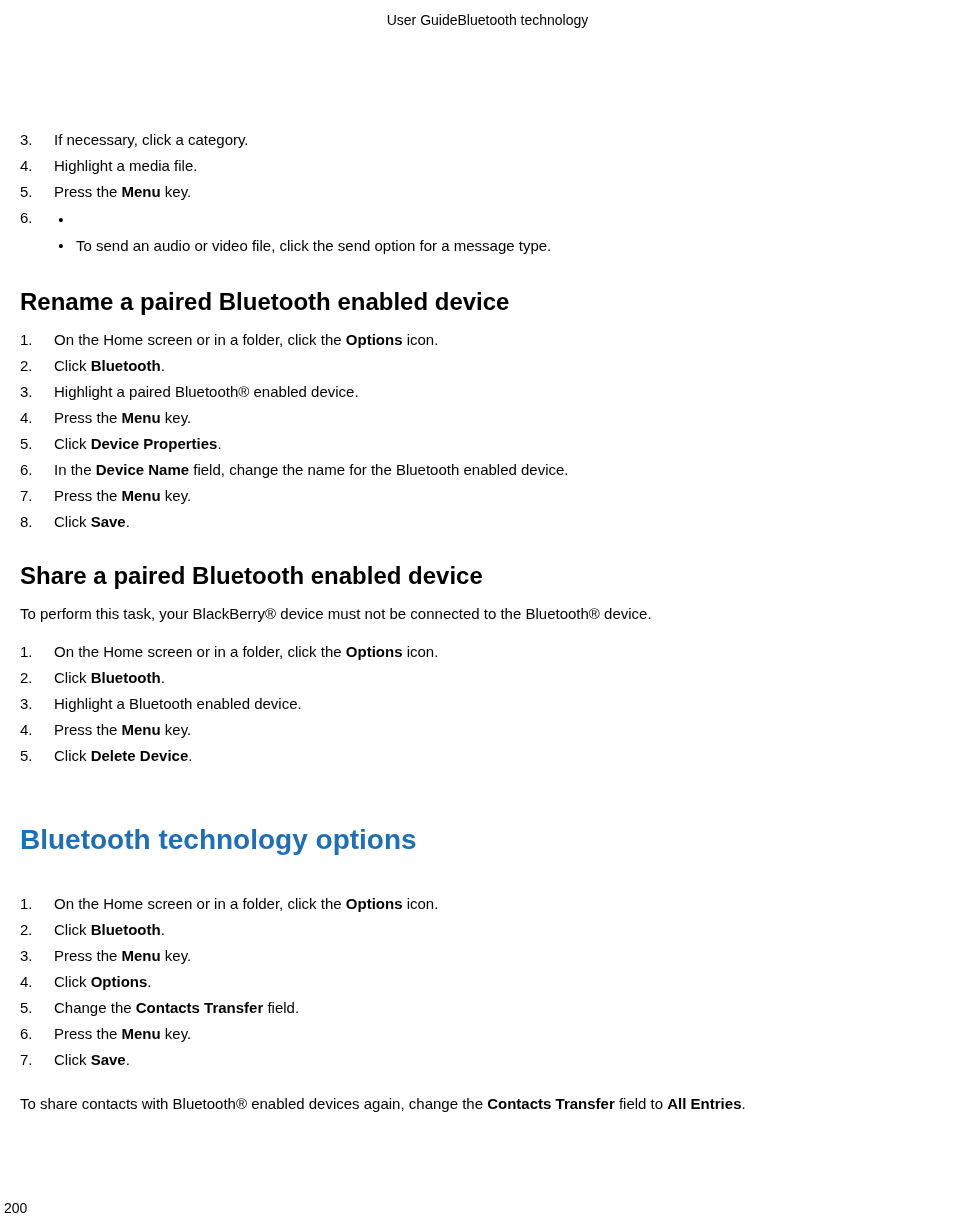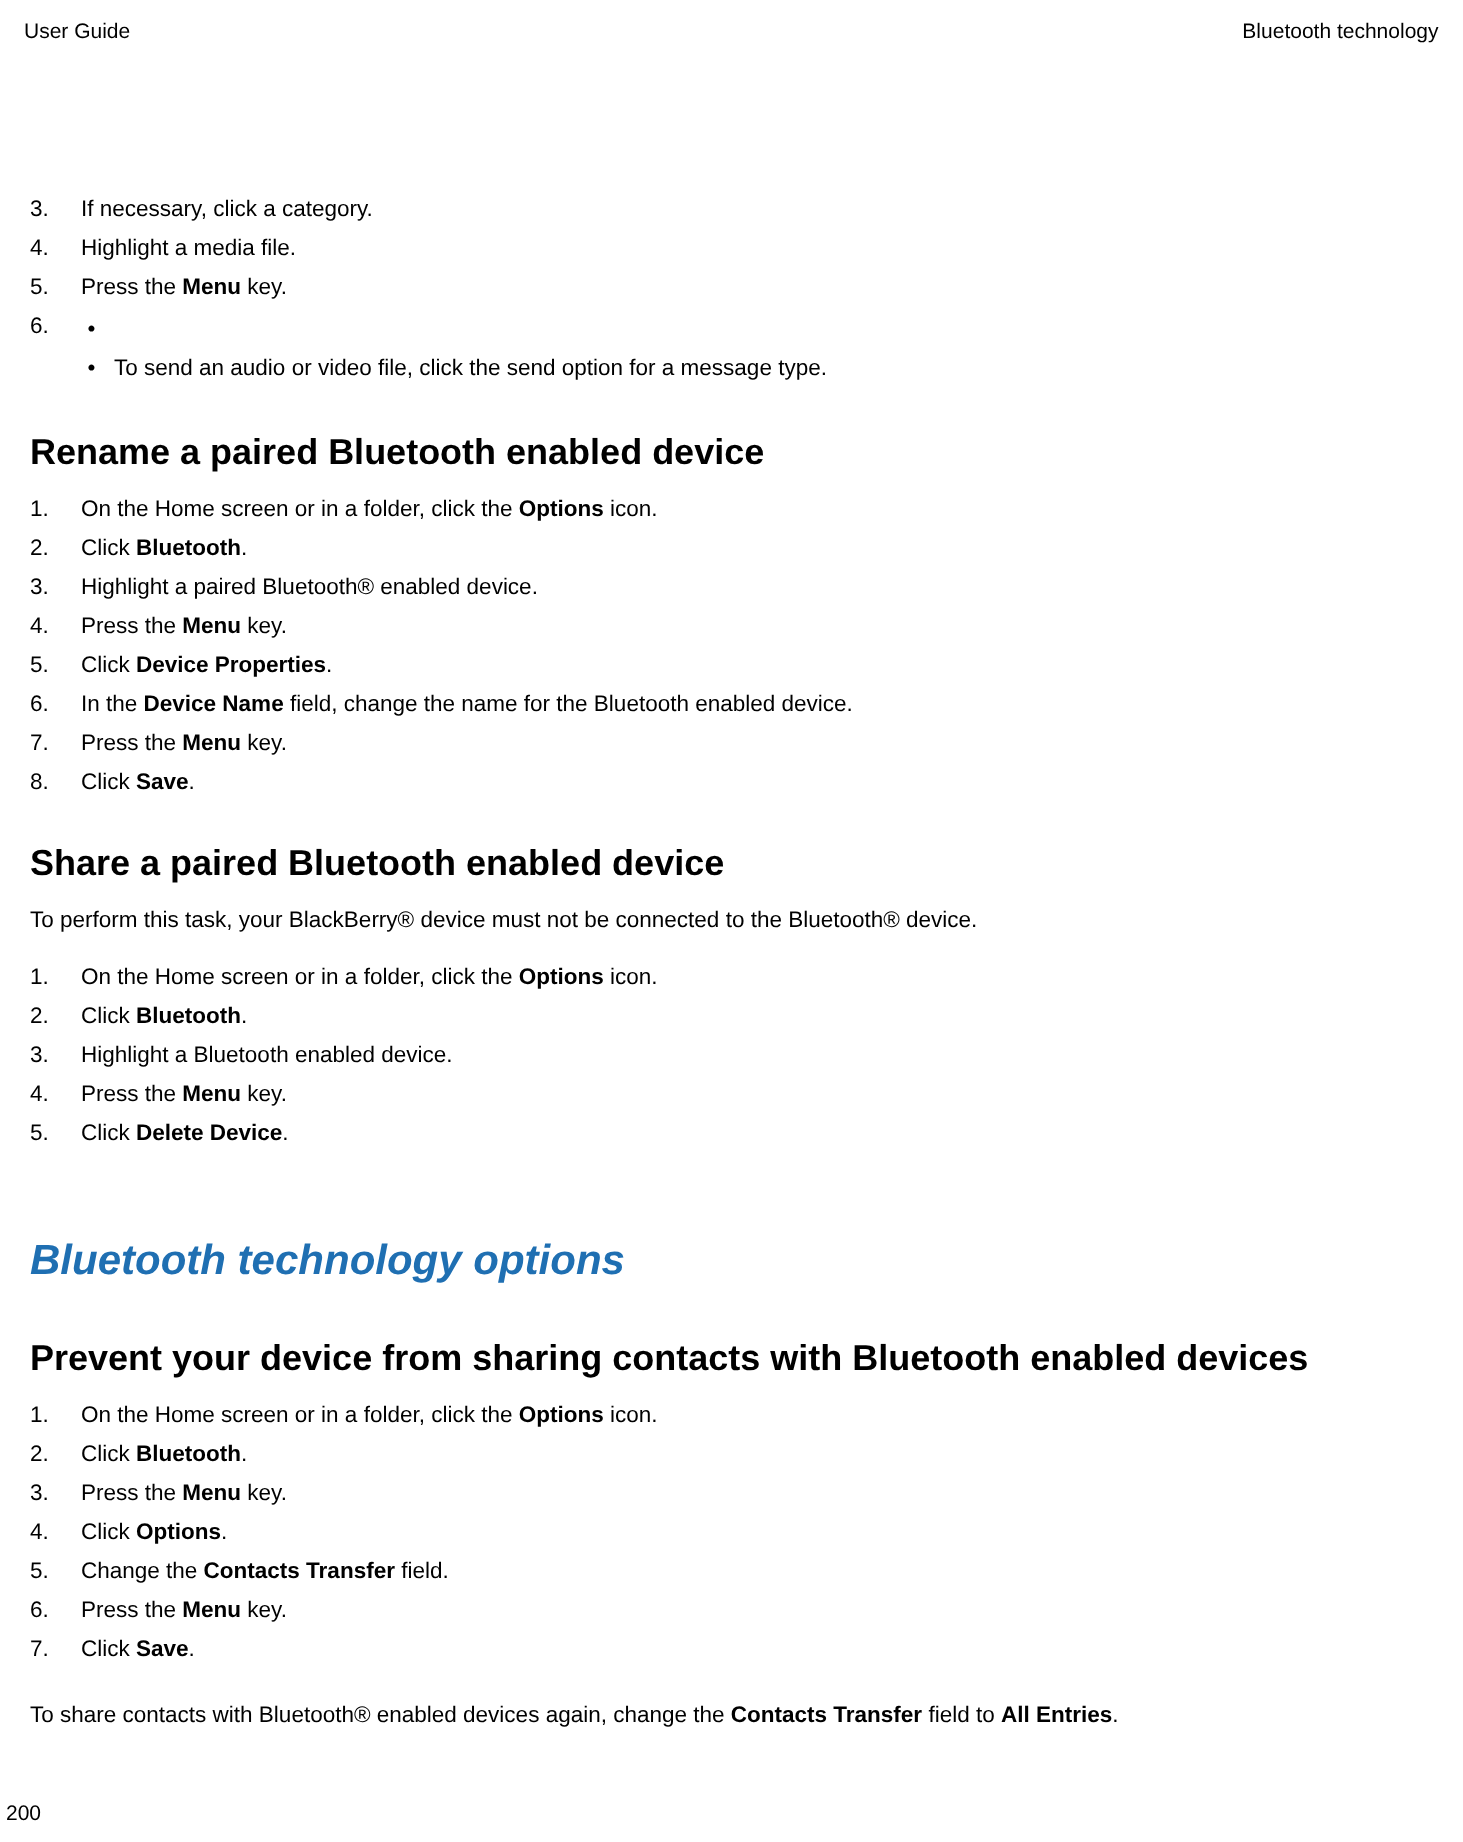--- a/index.html
+++ b/index.html
@@ -11,21 +11,21 @@
       width: 975px;
       height: 1228px;
       background: #ffffff;
       font-family: Arial, Helvetica, sans-serif;
       color: #000000;
       padding: 12px 16px;
       position: relative;
     }
     .header {
       display: flex;
-      justify-content: space-between;
+      justify-content: center;
       font-size: 14px;
       color: #000000;
       margin-bottom: 100px;
     }
     .content {
       padding: 0 4px;
     }
     .ol-outer {
       list-style: none;
       margin-bottom: 20px;
@@ -70,21 +70,20 @@
       color: #000000;
       margin-top: 28px;
       margin-bottom: 12px;
     }
     h1.section-title {
       font-size: 28px;
       font-weight: bold;
       color: #1f6fb2;
       margin-top: 56px;
       margin-bottom: 36px;
-      font-style: italic;
     }
     .para {
       font-size: 15px;
       line-height: 1.6;
       margin-bottom: 14px;
     }
     .para-after {
       margin-top: 14px;
     }
     .page-number {
@@ -224,21 +223,20 @@
       <li>
         <span class="num">5.</span>
         <div class="item-content">
           <div><span>Click </span><strong>Delete Device</strong><span>.</span></div>
         </div>
       </li>
     </ol>
 
   <h1 class="section-title">Bluetooth technology options</h1>
 
-  <h2>Prevent your device from sharing contacts with Bluetooth enabled devices</h2>
   <ol class="ol-outer">
       <li>
         <span class="num">1.</span>
         <div class="item-content">
           <div><span>On the Home screen or in a folder, click the </span><strong>Options</strong><span> icon.</span></div>
         </div>
       </li>
       <li>
         <span class="num">2.</span>
         <div class="item-content">

